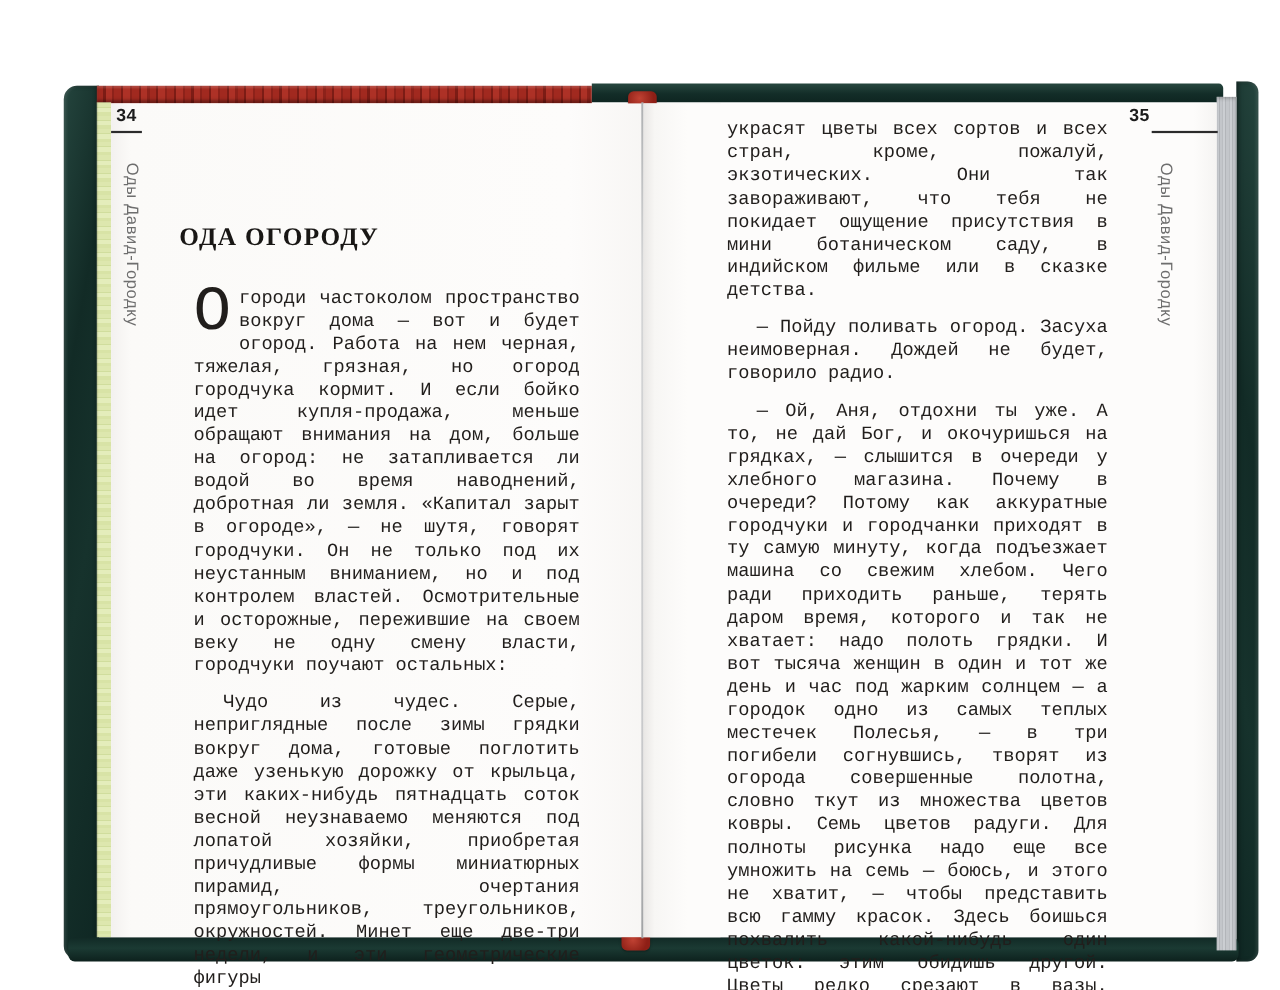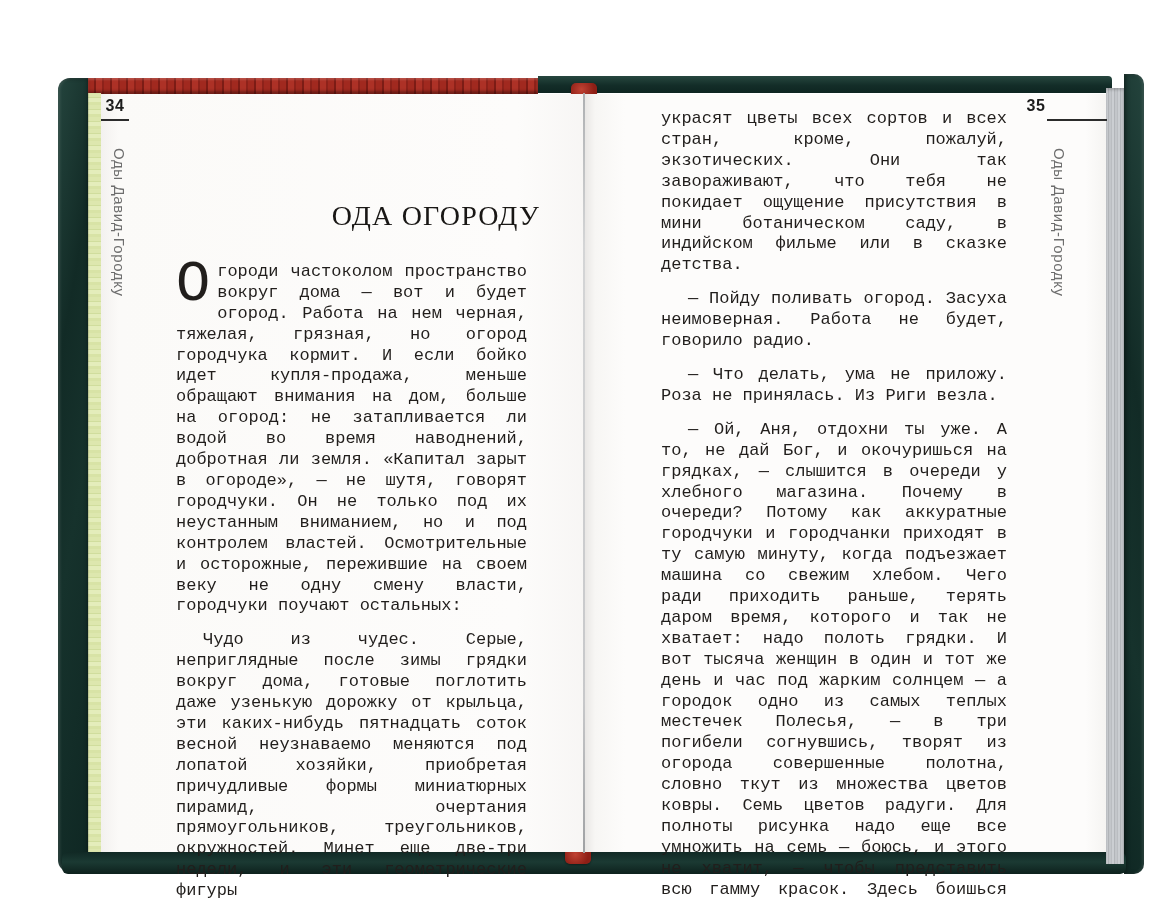--- a/index.html
+++ b/index.html
@@ -79,22 +79,22 @@
   .runhead{
     font-family:"Liberation Sans","DejaVu Sans",sans-serif;
     font-size:15px;color:#6e6e6e;letter-spacing:.6px;white-space:nowrap;
     width:160px;height:20px;
     transform:rotate(90deg);transform-origin:top left;
   }
   .content{color:#211e1c;font-size:17px;line-height:20.9px;text-align:justify;}
   .content p{margin:13px;font-family:Liberation Mono, monospace;}
   .content p.indent{text-indent:27px;}
   .chapter-title{
-    margin:0 0 35px 0;text-align:right;
-    font-size:28px;font-weight:normal;letter-spacing:1.2px;color:#191715;
+    margin:0 0 35px 0;text-align:left;
+    font-size:23px;font-weight:bold;letter-spacing:1.2px;color:#191715;
   }
   .dropcap{
     float:left;font-size:57px;line-height:43px;
     padding:2px 7px 0 0;color:#211e1c;
   }
 </style>
 </head>
 <body>
 
 <div class="abs" style="left:0;top:0;width:1164px;height:900px;">
@@ -125,18 +125,17 @@
 
   <div class="abs gutter-line"></div>
 
   <div class="abs page page-right">
     <div class="abs pageno" style="left:437px;top:3px;">35</div>
     <div class="abs pagerule" style="left:462px;top:25px;width:60px;"></div>
     <div class="abs runhead" style="left:483px;top:54px;">Оды Давид-Городку</div>
 
     <div class="abs content" style="left:63px;top:2px;width:372px;">
       <p>украсят цветы всех сортов и всех стран, кроме, пожалуй, экзотических. Они так завораживают, что тебя не покидает ощущение присутствия в мини ботаническом саду, в индийском фильме или в сказке детства.</p>
-      <p class="indent">— Пойду поливать огород. Засуха неимоверная. Работа не будет, говорило радио.</p>
-      <p class="indent">— Что делать, ума не приложу. Роза не принялась. Из Риги везла.</p>
+      <p class="indent">— Пойду поливать огород. Засуха неимоверная. Дождей не будет, говорило радио.</p>
       <p class="indent">— Ой, Аня, отдохни ты уже. А то, не дай Бог, и окочуришься на грядках, — слышится в очереди у хлебного магазина. Почему в очереди? Потому как аккуратные городчуки и городчанки приходят в ту самую минуту, когда подъезжает машина со свежим хлебом. Чего ради приходить раньше, терять даром время, которого и так не хватает: надо полоть грядки. И вот тысяча женщин в один и тот же день и час под жарким солнцем — а городок одно из самых теплых местечек Полесья, — в три погибели согнувшись, творят из огорода совершенные полотна, словно ткут из множества цветов ковры. Семь цветов радуги. Для полноты рисунка надо еще все умножить на семь — боюсь, и этого не хватит, — чтобы представить всю гамму красок. Здесь боишься похвалить какой-нибудь один цветок: этим обидишь другой. Цветы редко срезают в вазы. Подарят разве что на дорогу уважаемому гостю или срежут на букет школьнику в первый день сентября. А уж как хвастают друг перед</p>
     </div>
   </div>
 </div>
 
 </body></html>

